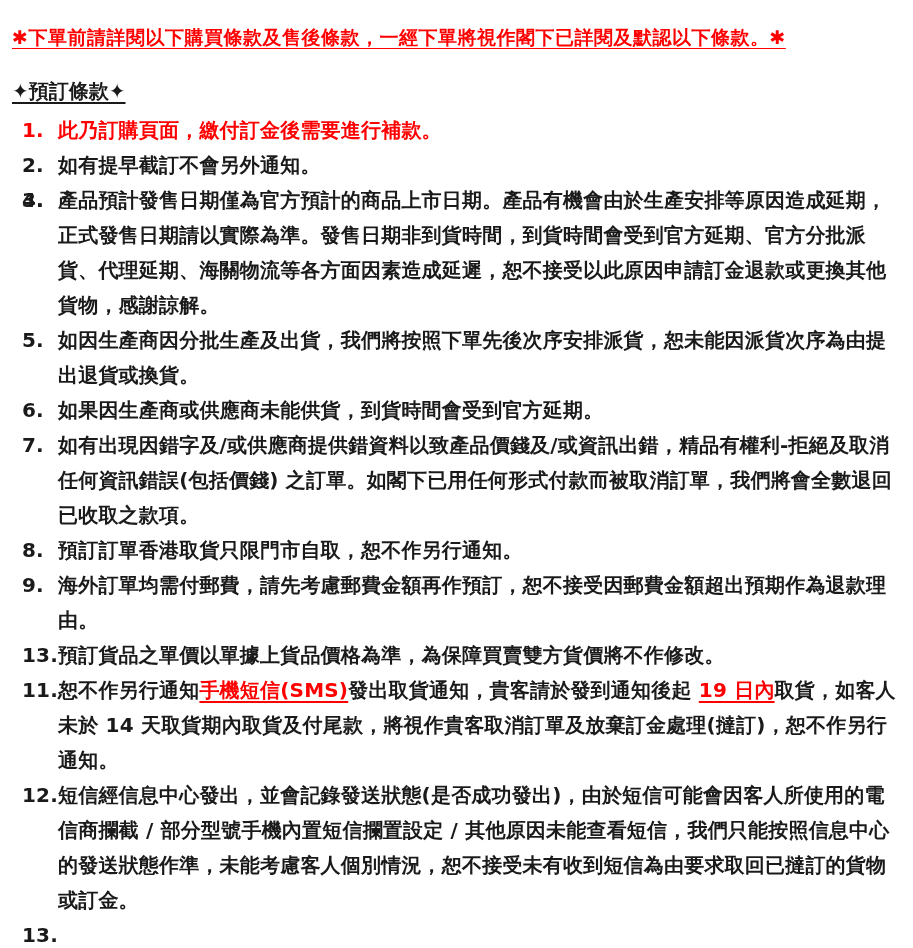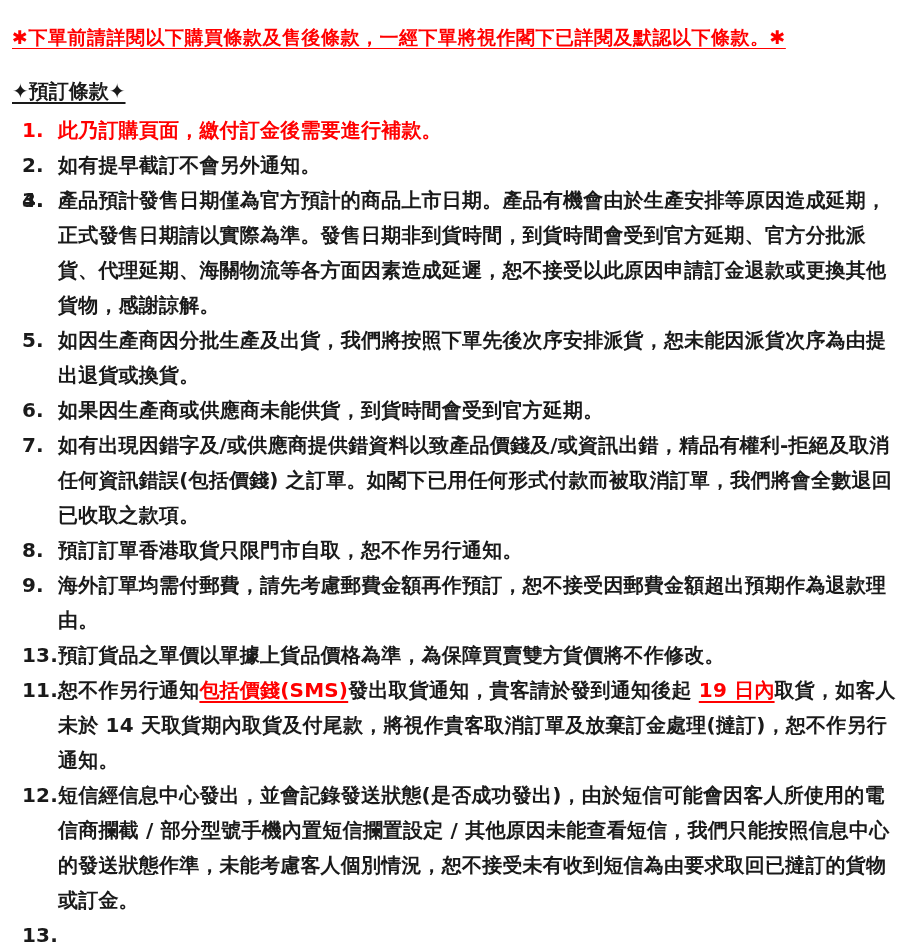--- a/index.html
+++ b/index.html
@@ -65,19 +65,19 @@
       <li><span class="num red">1.</span><span><span class="red">此乃訂購頁面，繳付訂金後需要進行補款。</span></span></li>
       <li><span class="num">2.</span><span><span>如有提早截訂不會另外通知。</span></span></li>
       <li><span class="num">3.</span></li>
       <li><span class="num">4.</span><span><span>產品預計發售日期僅為官方預計的商品上市日期。產品有機會由於生產安排等原因造成延期，正式發售日期請以實際為準。發售日期非到貨時間，到貨時間會受到官方延期、官方分批派貨、代理延期、海關物流等各方面因素造成延遲，恕不接受以此原因申請訂金退款或更換其他貨物，感謝諒解。</span></span></li>
       <li><span class="num">5.</span><span><span>如因生產商因分批生產及出貨，我們將按照下單先後次序安排派貨，恕未能因派貨次序為由提出退貨或換貨。</span></span></li>
       <li><span class="num">6.</span><span><span>如果因生產商或供應商未能供貨，到貨時間會受到官方延期。</span></span></li>
       <li><span class="num">7.</span><span><span>如有出現因錯字及/或供應商提供錯資料以致產品價錢及/或資訊出錯，精品有權利-拒絕及取消任何資訊錯誤(包括價錢) 之訂單。如閣下已用任何形式付款而被取消訂單，我們將會全數退回已收取之款項。</span></span></li>
       <li><span class="num">8.</span><span><span>預訂訂單香港取貨只限門市自取，恕不作另行通知。</span></span></li>
       <li><span class="num">9.</span><span><span>海外訂單均需付郵費，請先考慮郵費金額再作預訂，恕不接受因郵費金額超出預期作為退款理由。</span></span></li>
       <li><span class="num">13.</span><span><span>預訂貨品之單價以單據上貨品價格為準，為保障買賣雙方貨價將不作修改。</span></span></li>
-      <li><span class="num">11.</span><span><span>恕不作另行通知</span><span class="red-u">包括價錢(SMS)</span><span>發出取貨通知，貴客請於發到通知後起 </span><span class="red-u">19 日內</span><span>取貨，如客人未於 14 天取貨期內取貨及付尾款，將視作貴客取消訂單及放棄訂金處理(撻訂)，恕不作另行通知。</span></span></li>
+      <li><span class="num">11.</span><span><span>恕不作另行通知</span><span class="red-u">手機短信(SMS)</span><span>發出取貨通知，貴客請於發到通知後起 </span><span class="red-u">19 日內</span><span>取貨，如客人未於 14 天取貨期內取貨及付尾款，將視作貴客取消訂單及放棄訂金處理(撻訂)，恕不作另行通知。</span></span></li>
       <li><span class="num">12.</span><span><span>短信經信息中心發出，並會記錄發送狀態(是否成功發出)，由於短信可能會因客人所使用的電信商攔截 / 部分型號手機內置短信攔置設定 / 其他原因未能查看短信，我們只能按照信息中心的發送狀態作準，未能考慮客人個別情況，恕不接受未有收到短信為由要求取回已撻訂的貨物或訂金。</span></span></li>
       <li>
         <span class="num">13.</span>
       </li>
     </ol>
 </div>
 
 </body></html>

